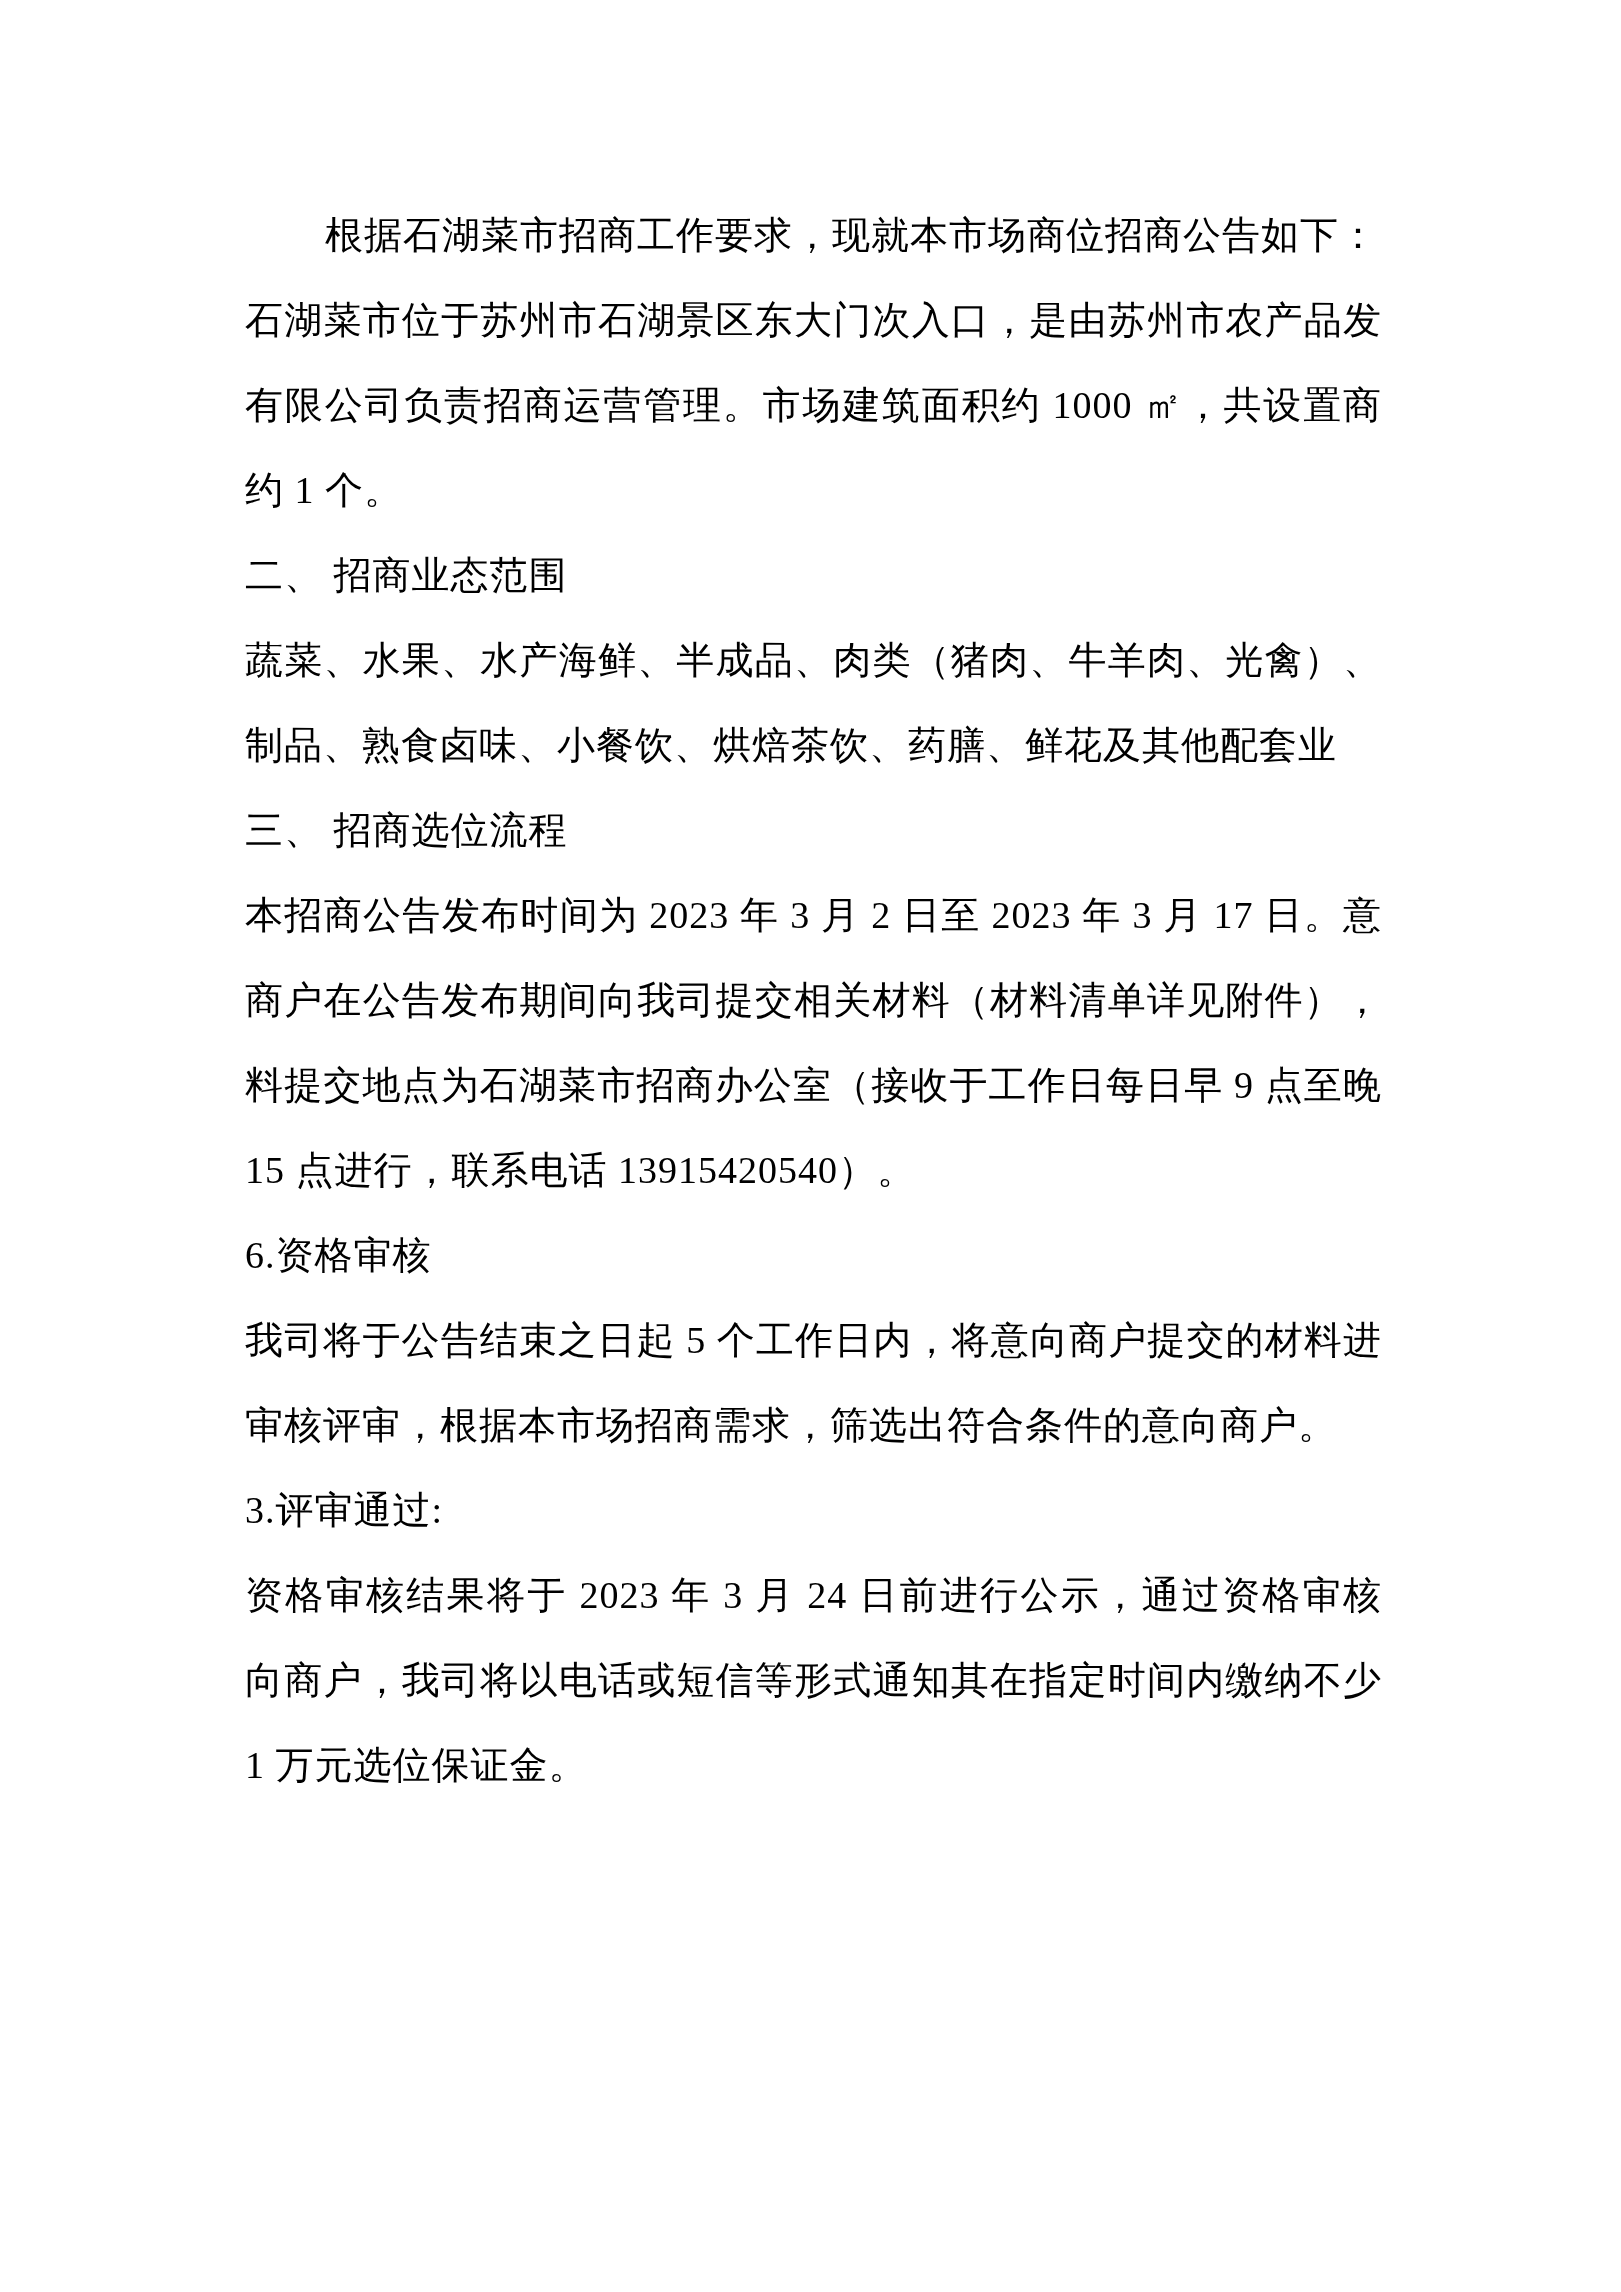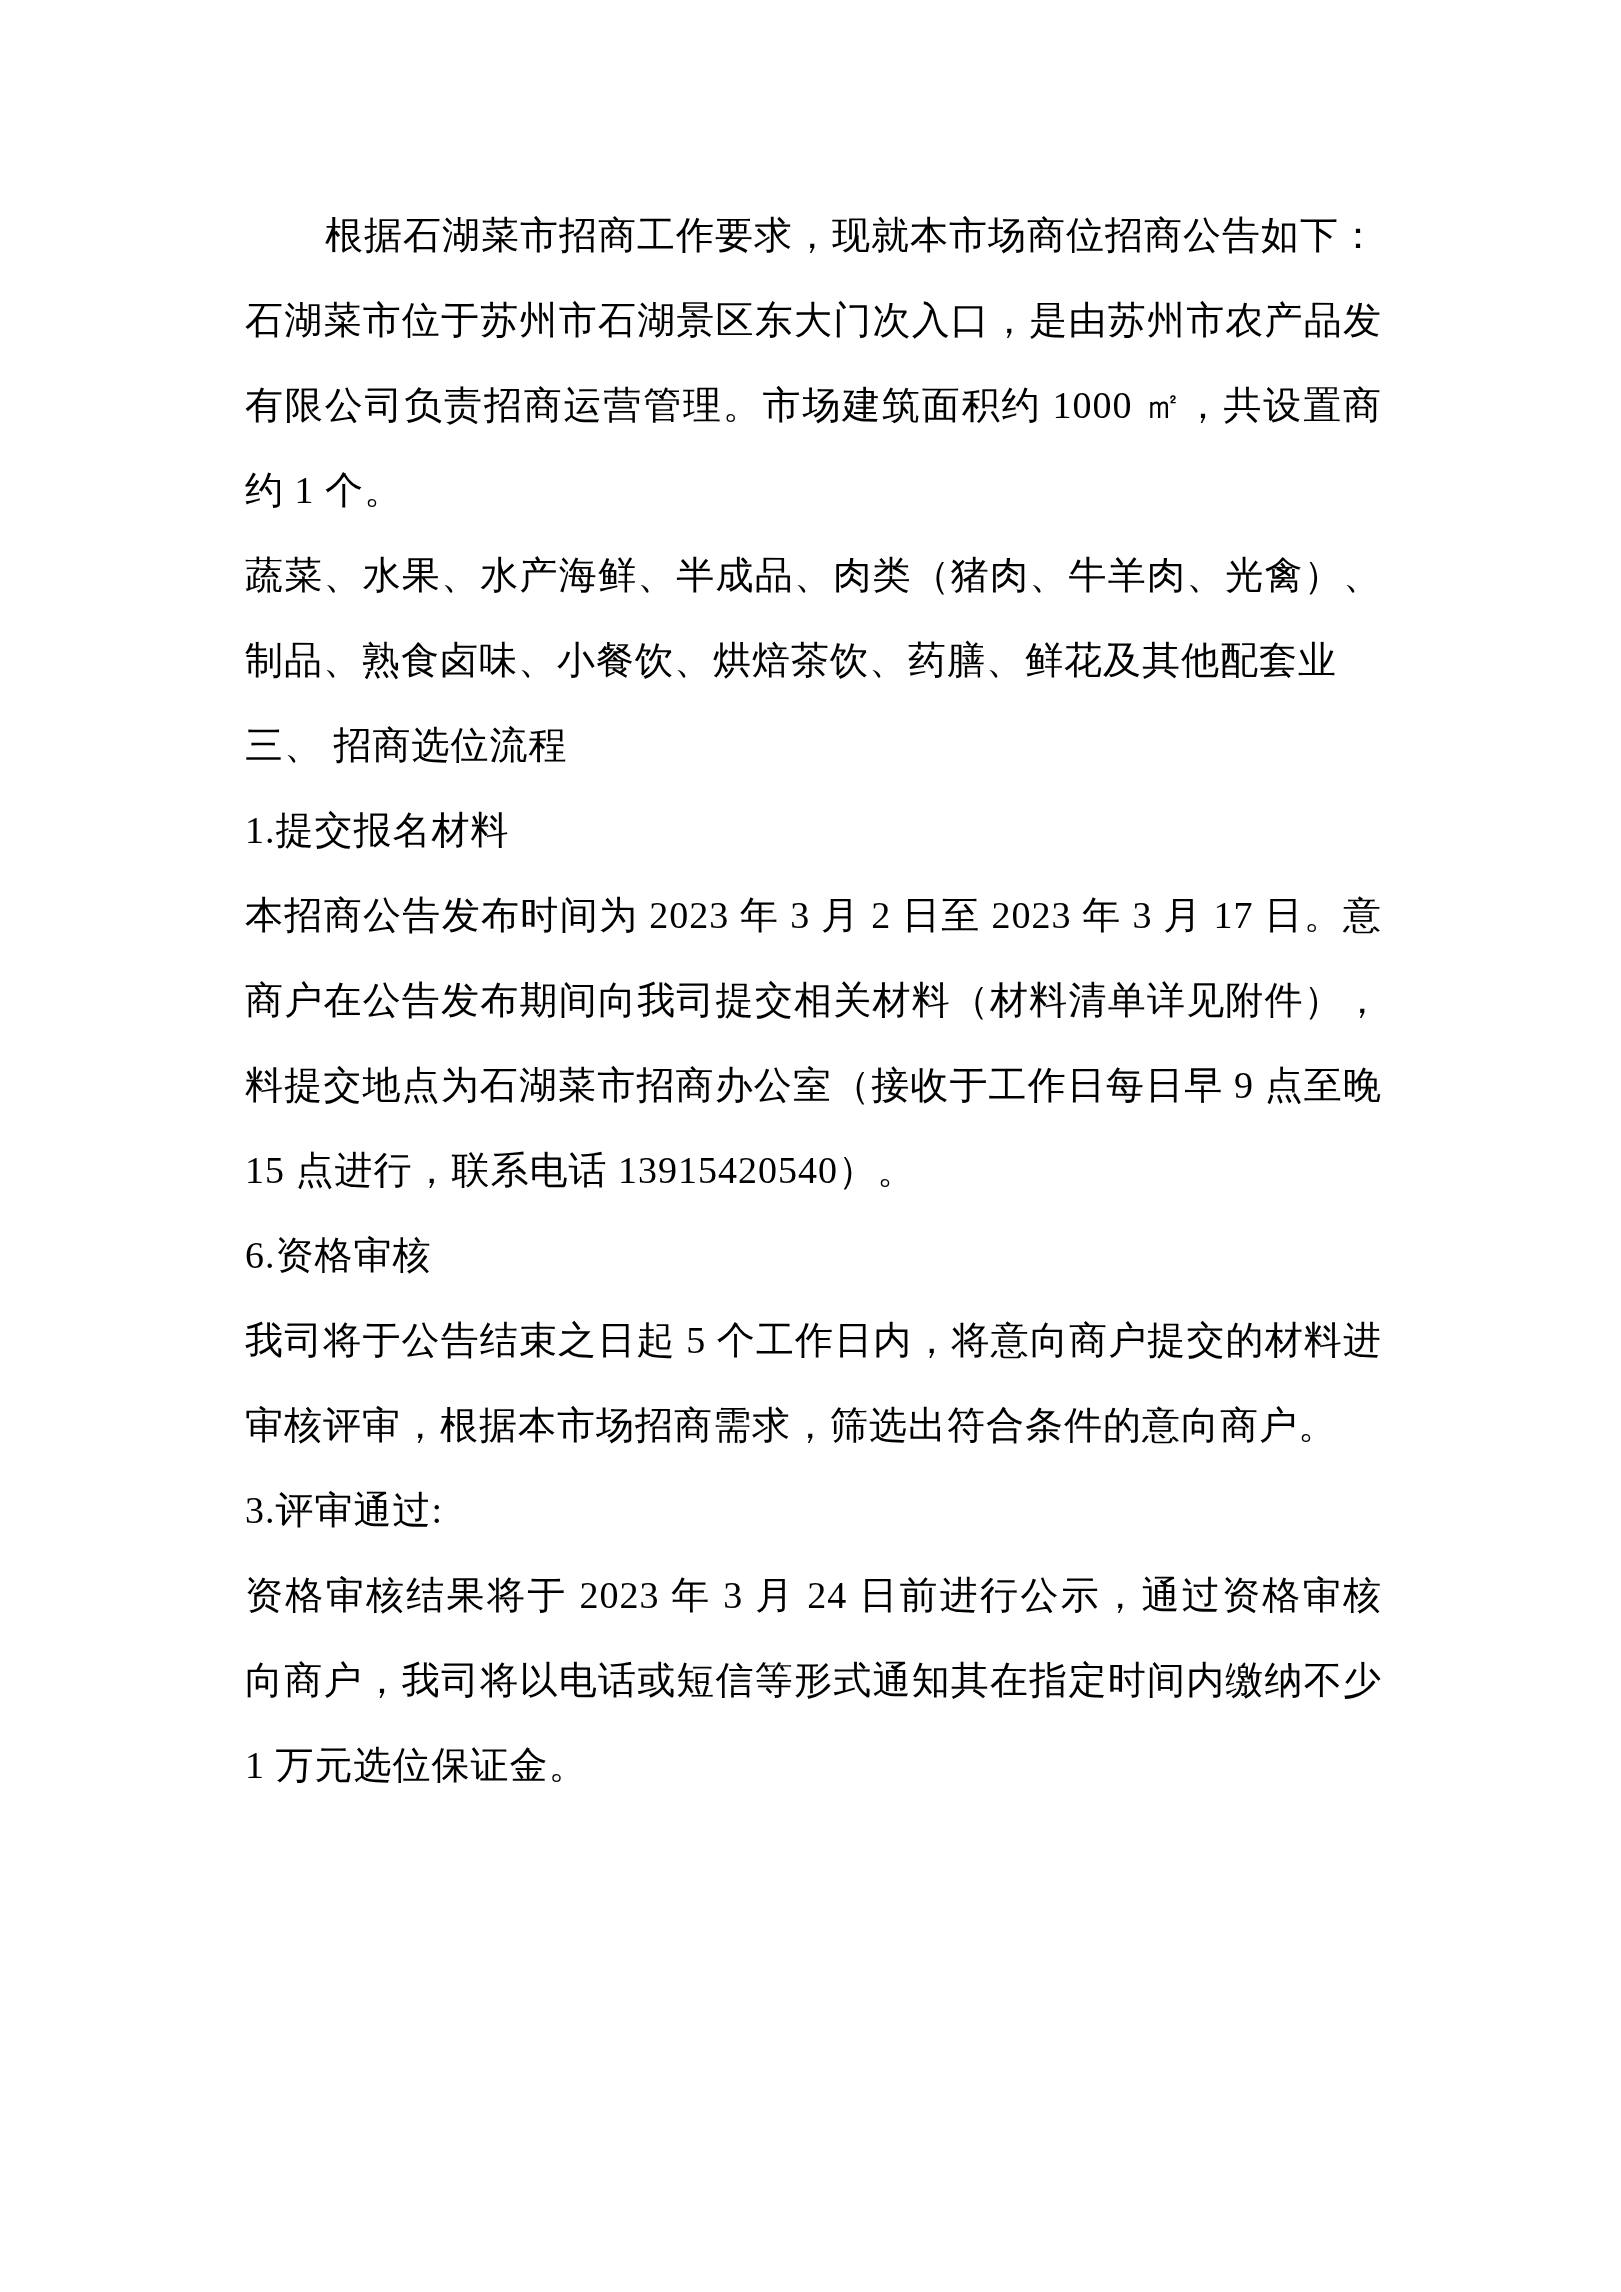--- a/index.html
+++ b/index.html
@@ -52,24 +52,24 @@
 </head>
 <body>
 
 <div class="page">
   <div class="doc-body">
 
   <div class="doc-line indent">根据石湖菜市招商工作要求，现就本市场商位招商公告如下：</div>
       <div class="doc-line fill">石湖菜市位于苏州市石湖景区东大门次入口，是由苏州市农产品发展</div>
       <div class="doc-line fill">有限公司负责招商运营管理。市场建筑面积约 1000 ㎡，共设置商位</div>
       <div class="doc-line">约 1 个。</div>
+      <div class="doc-line">二、 招商业态范围</div>
       <div class="doc-line fill">蔬菜、水果、水产海鲜、半成品、肉类（猪肉、牛羊肉、光禽）、豆</div>
       <div class="doc-line">制品、熟食卤味、小餐饮、烘焙茶饮、药膳、鲜花及其他配套业态。</div>
       <div class="doc-line">三、 招商选位流程</div>
-      <div class="doc-line">1.提交报名材料</div>
       <div class="doc-line fill">本招商公告发布时间为 2023 年 3 月 2 日至 2023 年 3 月 17 日。意向</div>
       <div class="doc-line fill">商户在公告发布期间向我司提交相关材料（材料清单详见附件），材</div>
       <div class="doc-line fill">料提交地点为石湖菜市招商办公室（接收于工作日每日早 9 点至晚</div>
       <div class="doc-line">15 点进行，联系电话 13915420540）。</div>
       <div class="doc-line">6.资格审核</div>
       <div class="doc-line fill">我司将于公告结束之日起 5 个工作日内，将意向商户提交的材料进行</div>
       <div class="doc-line">审核评审，根据本市场招商需求，筛选出符合条件的意向商户。</div>
       <div class="doc-line">3.评审通过:</div>
       <div class="doc-line fill">资格审核结果将于 2023 年 3 月 24 日前进行公示，通过资格审核的意</div>
       <div class="doc-line fill">向商户，我司将以电话或短信等形式通知其在指定时间内缴纳不少于</div>

